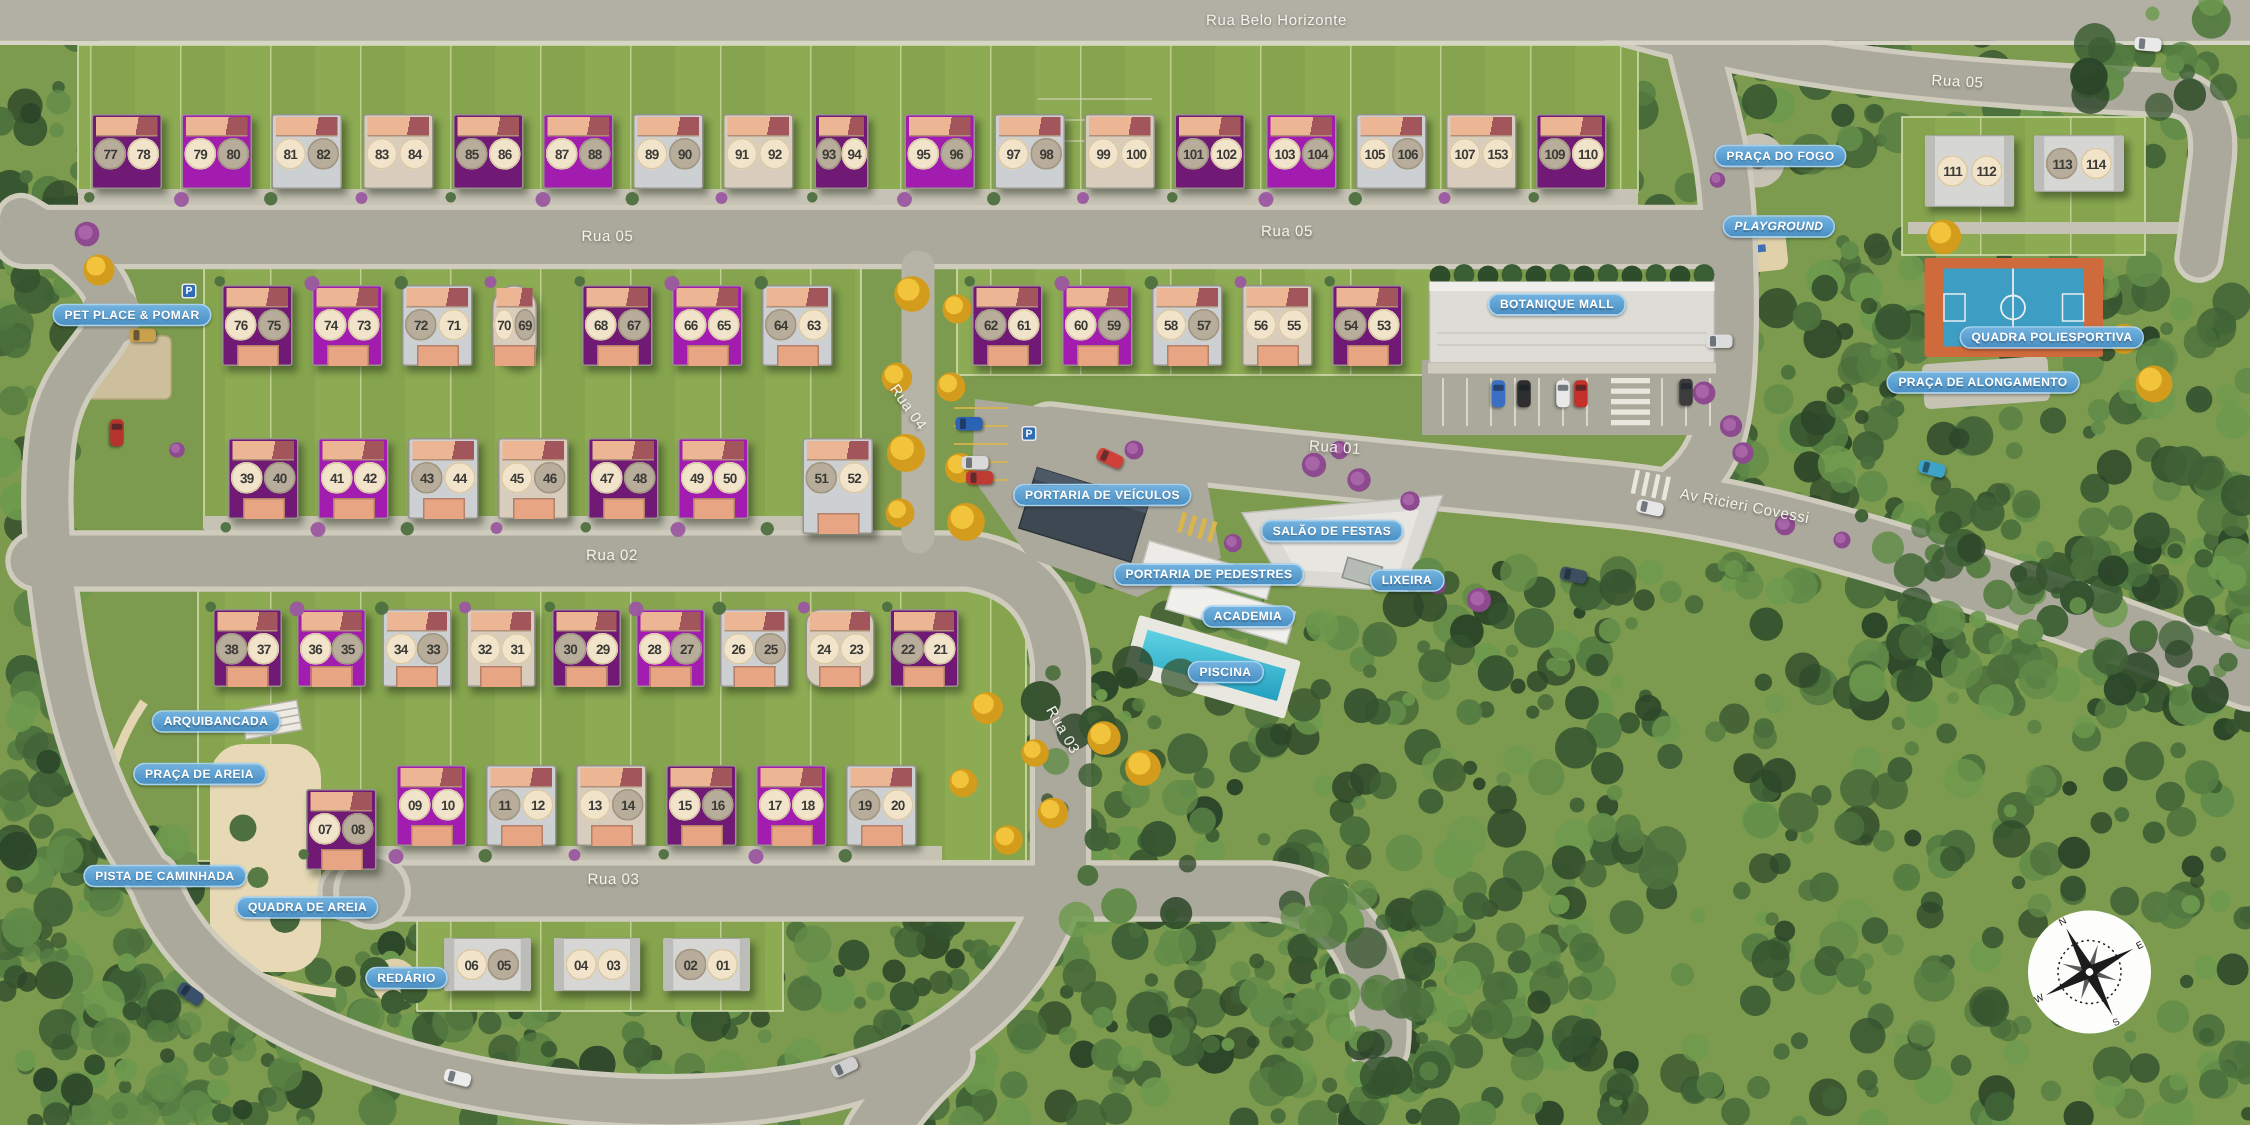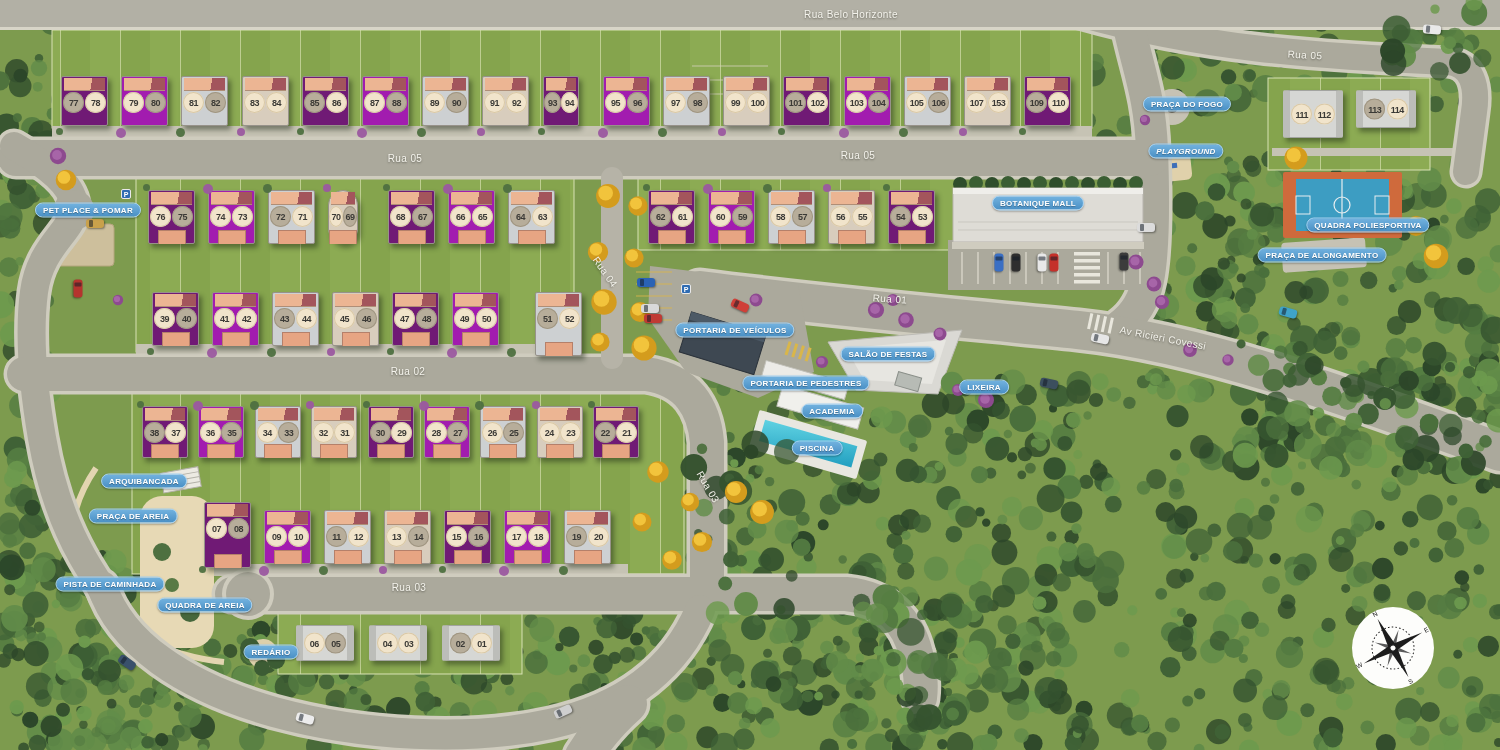--- a/index.html
+++ b/index.html
@@ -1893,21 +1893,21 @@
     <div class="street-label" style="left: 409px; top: 587px; transform: translate(-50%, -50%) rotate(0deg);">Rua 03</div>
     <div class="pill" style="left: 1187px; top: 104px; transform: translate(-50%, -50%);">PRAÇA DO FOGO</div>
     <div class="pill" style="left: 1186px; top: 151px; transform: translate(-50%, -50%); font-style: italic;">PLAYGROUND</div>
     <div class="pill" style="left: 1368px; top: 185px; transform: translate(-50%, -50%); margin-top: 40px;">QUADRA POLIESPORTIVA</div>
     <div class="pill" style="left: 1322px; top: 255px; transform: translate(-50%, -50%);">PRAÇA DE ALONGAMENTO</div>
     <div class="pill" style="left: 1038px; top: 203px; transform: translate(-50%, -50%);">BOTANIQUE MALL</div>
     <div class="pill" style="left: 88px; top: 210px; transform: translate(-50%, -50%);">PET PLACE &amp; POMAR</div>
     <div class="pill" style="left: 735px; top: 330px; transform: translate(-50%, -50%);">PORTARIA DE VEÍCULOS</div>
     <div class="pill" style="left: 888px; top: 354px; transform: translate(-50%, -50%);">SALÃO DE FESTAS</div>
     <div class="pill" style="left: 806px; top: 383px; transform: translate(-50%, -50%);">PORTARIA DE PEDESTRES</div>
-    <div class="pill" style="left: 984px; top: 387px; transform: translate(-50%, -50%);">LIXEIRA</div>
+    <div class="pill" style="left: 938px; top: 387px; transform: translate(-50%, -50%);">LIXEIRA</div>
     <div class="pill" style="left: 832px; top: 411px; transform: translate(-50%, -50%);">ACADEMIA</div>
     <div class="pill" style="left: 817px; top: 448px; transform: translate(-50%, -50%);">PISCINA</div>
     <div class="pill" style="left: 144px; top: 481px; transform: translate(-50%, -50%);">ARQUIBANCADA</div>
     <div class="pill" style="left: 133px; top: 516px; transform: translate(-50%, -50%);">PRAÇA DE AREIA</div>
     <div class="pill" style="left: 110px; top: 584px; transform: translate(-50%, -50%);">PISTA DE CAMINHADA</div>
     <div class="pill" style="left: 205px; top: 605px; transform: translate(-50%, -50%);">QUADRA DE AREIA</div>
     <div class="pill" style="left: 271px; top: 652px; transform: translate(-50%, -50%);">REDÁRIO</div>
     <div class="house c0" style="left: 61px; top: 76px; width: 47px; height: 50px;">
       <div class="roof"></div>
       <div class="circles">
@@ -2271,39 +2271,39 @@
     <div class="bush" style="width: 10px; height: 10px; left: 419px; top: 401px; background: rgb(155, 89, 160);"></div>
     <div class="house c2" style="left: 480px; top: 406px; width: 46px; height: 52px;">
       <div class="roof"></div>
       <div class="circles">
         <span class="num cream">26</span>
         <span class="num taupe">25</span>
       </div>
       <div class="garage"></div>
     </div>
     <div class="bush" style="width: 9px; height: 9px; left: 475px; top: 401px; background: rgb(78, 112, 64);"></div>
-    <div class="house c3" style="left: 537px; top: 406px; width: 46px; height: 52px;">
+    <div class="house c3" style="left: 537px; top: 406px; width: 46px; height: 52px; border-radius: 10px;">
       <div class="roof"></div>
       <div class="circles">
         <span class="num cream">24</span>
         <span class="num cream">23</span>
       </div>
       <div class="garage"></div>
     </div>
     <div class="bush" style="width: 8px; height: 8px; left: 532px; top: 401px; background: rgb(155, 89, 160);"></div>
     <div class="house c0" style="left: 593px; top: 406px; width: 46px; height: 52px;">
       <div class="roof"></div>
       <div class="circles">
         <span class="num taupe">22</span>
         <span class="num cream">21</span>
       </div>
       <div class="garage"></div>
     </div>
     <div class="bush" style="width: 7px; height: 7px; left: 588px; top: 401px; background: rgb(78, 112, 64);"></div>
-    <div class="house c0" style="left: 204px; top: 502px; width: 47px; height: 66px; text-align: center;">
+    <div class="house c0" style="left: 204px; top: 526px; width: 47px; height: 54px; text-align: center;">
       <div class="roof"></div>
       <div class="circles">
         <span class="num cream">07</span>
         <span class="num taupe">08</span>
       </div>
       <div class="garage"></div>
     </div>
     <div class="bush" style="width: 7px; height: 7px; left: 199px; top: 566px; background: rgb(78, 112, 64);"></div>
     <div class="house c1" style="left: 264px; top: 510px; width: 47px; height: 54px;">
       <div class="roof"></div>

